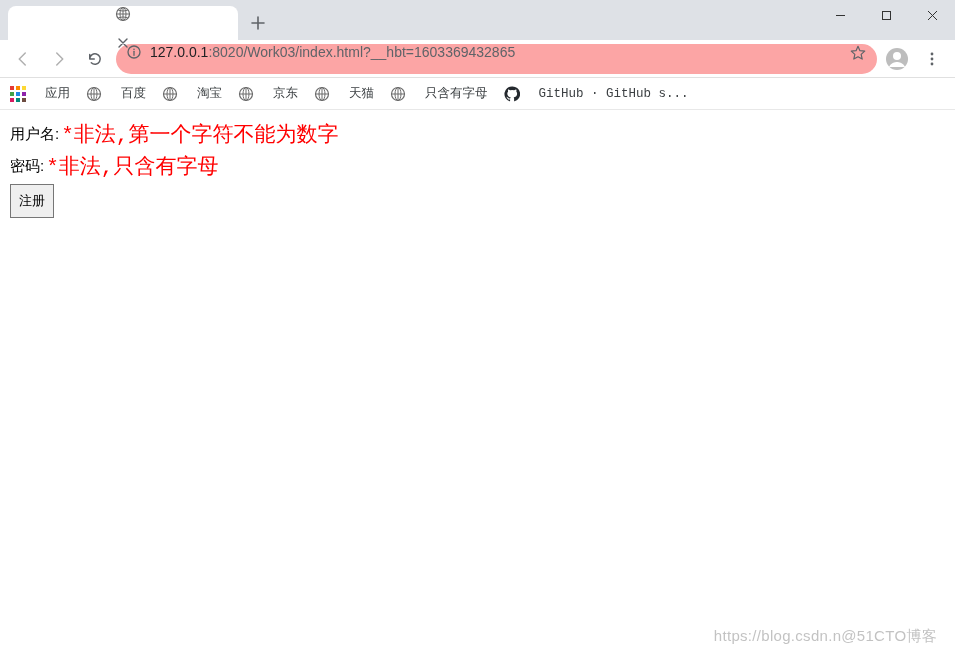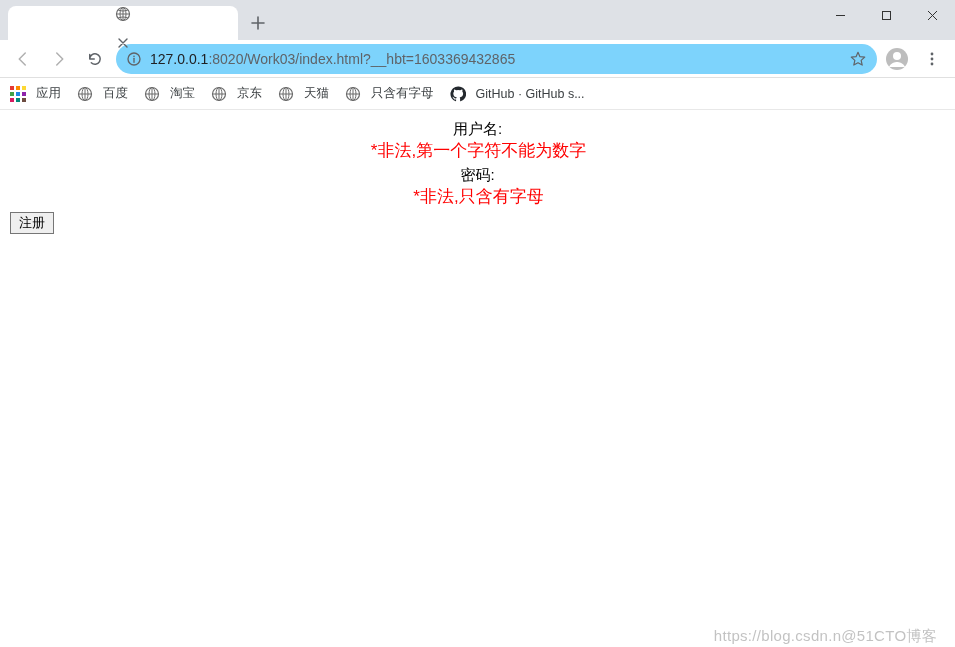--- a/index.html
+++ b/index.html
@@ -66,24 +66,23 @@
   }
   .tbtn {
     width: 30px; height: 30px;
     display:flex; align-items:center; justify-content:center;
     color:#5f6368; border-radius: 50%;
   }
   .tbtn.disabled { color:#b0b0b0; }
   .omnibox {
     flex: 1;
     height: 30px;
-    background: #7dd3fc;
+    background: #fca5a5;
     border-radius: 15px;
     display: flex;
-    align-items: center;
     padding: 0 10px;
     gap: 8px;
     color:#5f6368;
     font-size: 14px;
   }
   .omnibox .url-text { flex:1; color:#202124; white-space:nowrap; overflow:hidden; text-overflow:ellipsis; font-size: 14px; }
   .omnibox .url-text .path { color:#5f6368; }
   .avatar {
     width: 28px; height: 28px; border-radius:50%;
     display:flex; align-items:center; justify-content:center;
@@ -94,21 +93,21 @@
   .bookmarks {
     height: 32px;
     background:#fff;
     border-bottom: 1px solid #e8e8e8;
     display:flex; align-items:center;
     padding: 0 10px;
     gap: 16px;
     font-size: 12.5px;
     color:#3c4043;
   }
-  .bm-item { display:flex; align-items:center; gap:10px; white-space:nowrap; }
+  .bm-item { display:flex; align-items:center; gap:19px; white-space:nowrap;font-family:Liberation Mono, monospace; }
   .bm-item .bm-ico { width:16px; height:16px; display:flex; align-items:center; justify-content:center; }
   .apps-ico {
     width:16px; height:16px;
     display:grid; grid-template-columns:repeat(3,4px); grid-template-rows:repeat(3,4px); gap:2px;
   }
   .apps-ico span:nth-child(1){background:#e53935}
   .apps-ico span:nth-child(2){background:#fb8c00}
   .apps-ico span:nth-child(3){background:#fdd835}
   .apps-ico span:nth-child(4){background:#43a047}
   .apps-ico span:nth-child(5){background:#1e88e5}
@@ -116,36 +115,36 @@
   .apps-ico span:nth-child(7){background:#d81b60}
   .apps-ico span:nth-child(8){background:#00897b}
   .apps-ico span:nth-child(9){background:#6d4c41}
 
   
   .page {
     padding: 10px;
     font-size: 15px;
     color:#000;
   }
-  .form-row { display:flex; align-items:center; margin-bottom:4px;flex-direction:column; }
+  .form-row { display:flex; align-items:center; margin-bottom:4px; }
   .form-row label { white-space:nowrap; }
   .form-row input[type="text"],
   .form-row input[type="password"] {
     width: 185px;
     font-size: 13px;
     padding: 1px 3px;
     border: 1px solid #767676;
     background:#fff;
     font-family: Arial, sans-serif;
   }
-  .err { color:#ff0000; margin-left: 2px; font-size: 17px; }
+  .err { color:#ff0000; margin-left: 2px; font-size: 21px; font-family: Liberation Mono, monospace; }
   .submit-row { margin-top: 2px; }
   .submit-btn {
     font-size: 13px;
-    padding: 1px 8px;
+    padding: 7px 8px;
     border: 1px solid #767676;
     background: #efefef;
     font-family: inherit;
   }
 
   
   .watermark {
     position:absolute;
     right: 18px;
     bottom: 1px;

